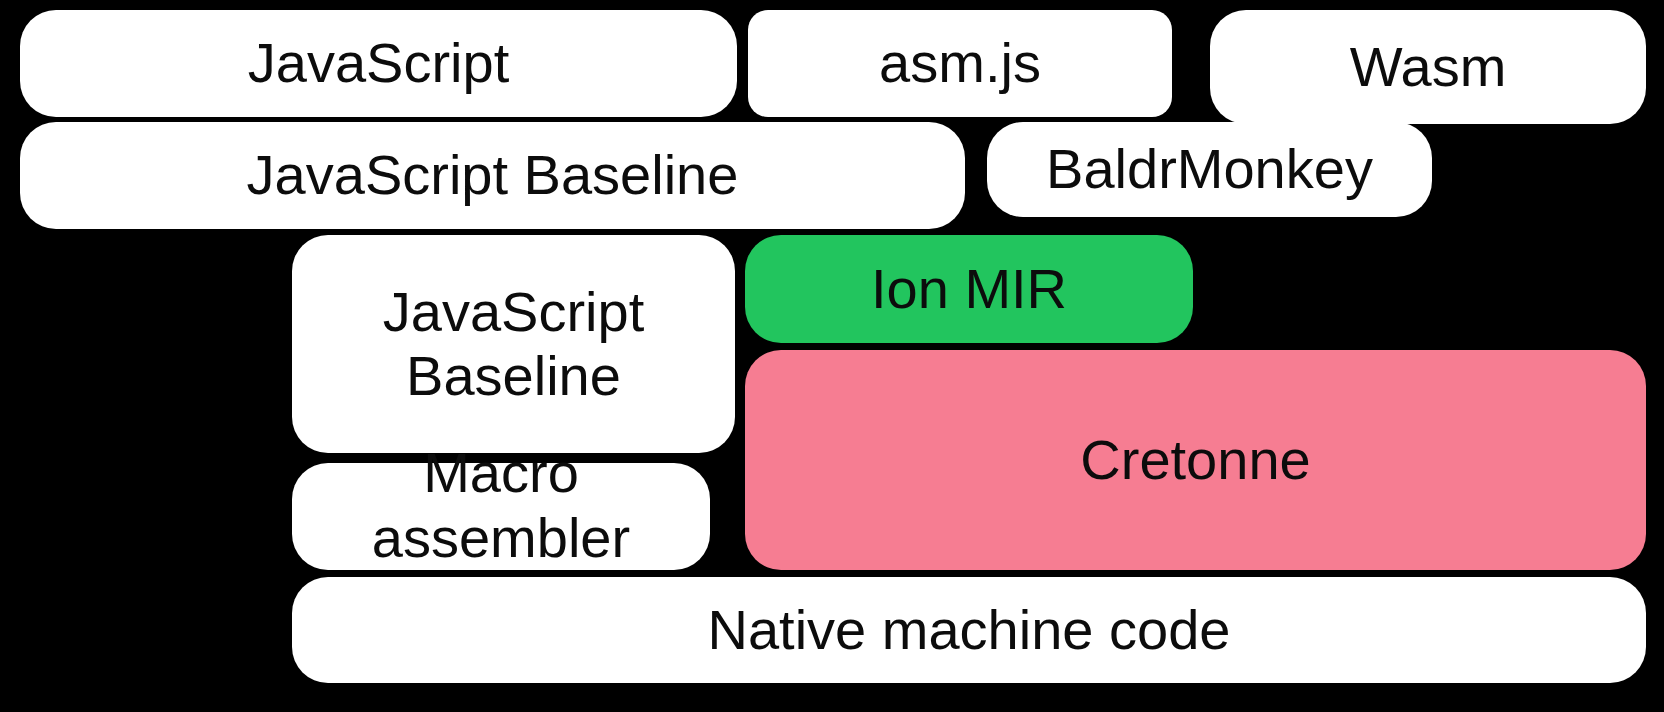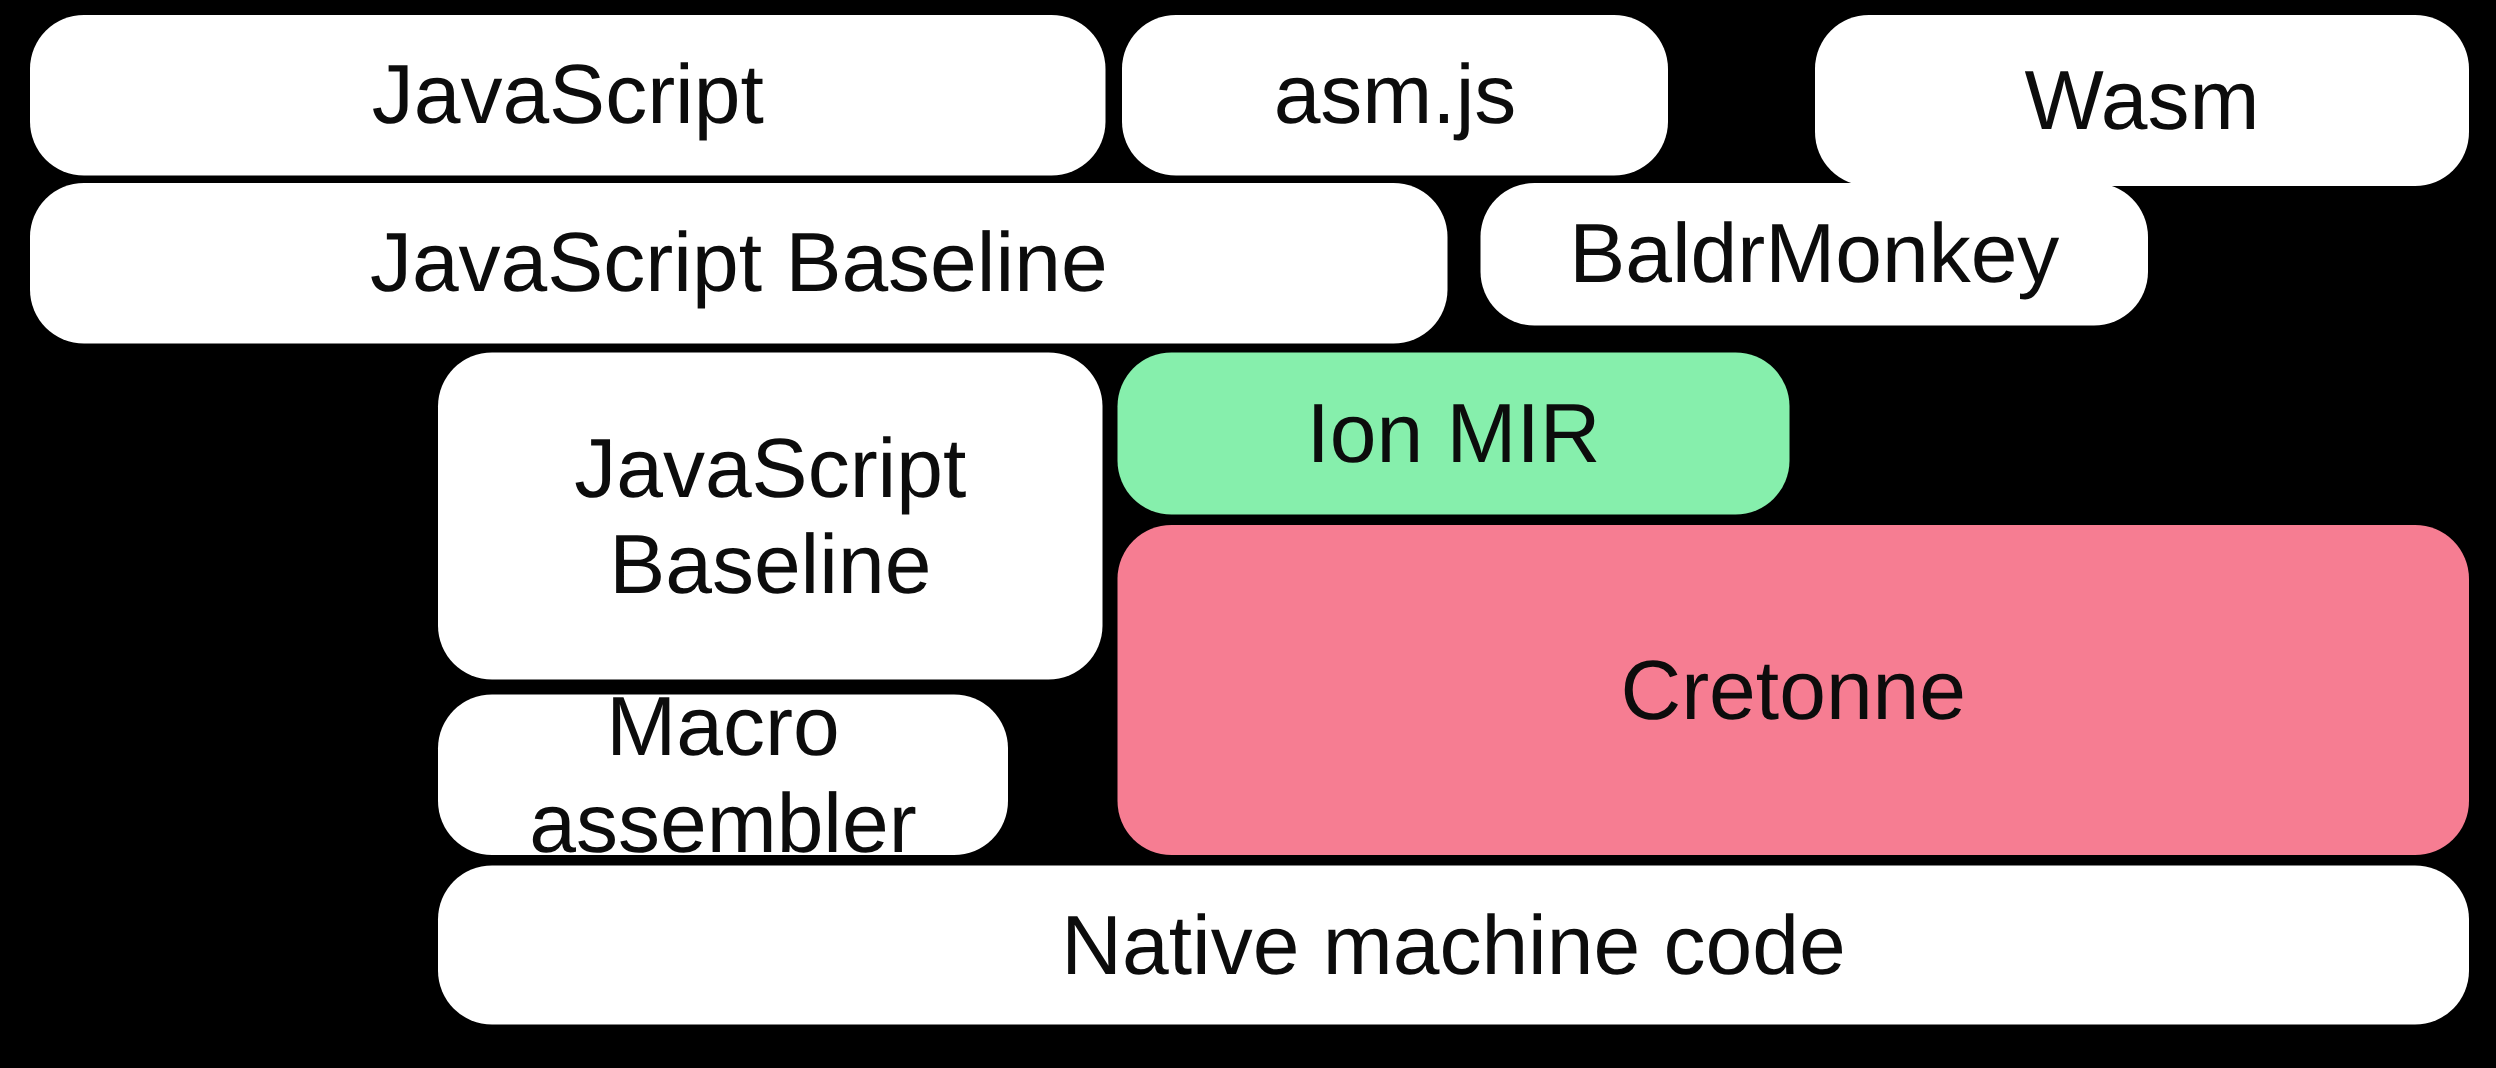--- a/index.html
+++ b/index.html
@@ -23,36 +23,36 @@
     justify-content: center;
     text-align: center;
     background: #ffffff;
     color: #0c0c0c;
     border-radius: 36px;
     font-size: 56px;
     line-height: 1.15;
     box-sizing: border-box;
   }
   .box.gray  { background: #ebebeb; }
-  .box.green { background: #86efac; }
+  .box.green { background: #22c55e; }
   .box.pink  { background: #f67d92; justify-content: center; }
 
   
   #b-javascript { left: 20px;   top: 10px;  width: 717px;  height: 107px; }
-  #b-asmjs      { left: 748px;  top: 10px;  width: 364px;  height: 107px; }
+  #b-asmjs      { left: 748px;  top: 10px;  width: 424px;  height: 107px; border-radius: 20px; }
   #b-wasm       { left: 1210px; top: 10px;  width: 436px;  height: 114px; }
   
   #b-bytecode   { left: 20px;   top: 122px; width: 945px;  height: 107px; }
   #b-baldr      { left: 963px;  top: 122px; width: 445px;  height: 95px; margin-left: 24px; }
   
   #b-interp     { left: 20px;   top: 235px; width: 265px;  height: 336px; }
   #b-baseline   { left: 292px;  top: 235px; width: 443px;  height: 218px; }
   #b-ionmir     { left: 745px;  top: 235px; width: 448px;  height: 108px; }
   #b-cretonne   { left: 745px;  top: 350px; width: 901px;  height: 220px; }
-  #b-macro      { left: 292px;  top: 463px; width: 380px;  height: 107px; }
+  #b-macro      { left: 292px;  top: 463px; width: 418px;  height: 107px; justify-content: flex-end; }
   
   #b-native     { left: 292px;  top: 577px; width: 1354px; height: 106px; }
 </style>
 </head>
 <body>
 
 <div class="canvas">
 
   <div class="box" id="b-javascript">
     <span>JavaScript</span>

